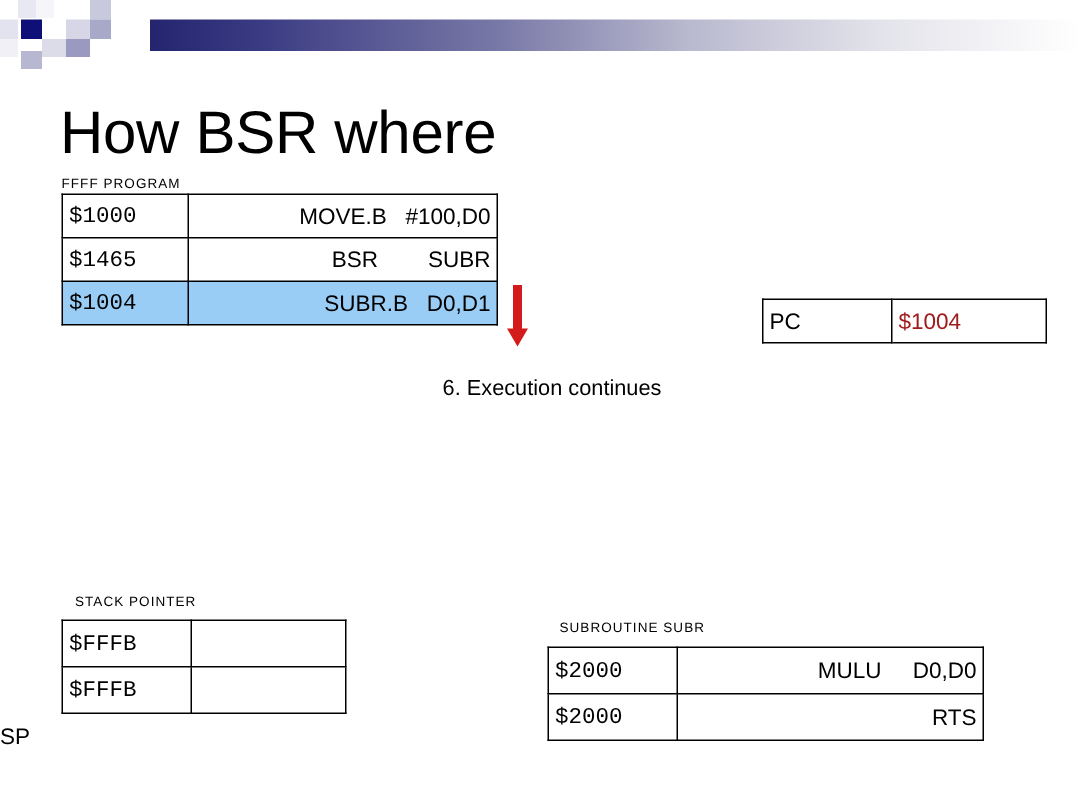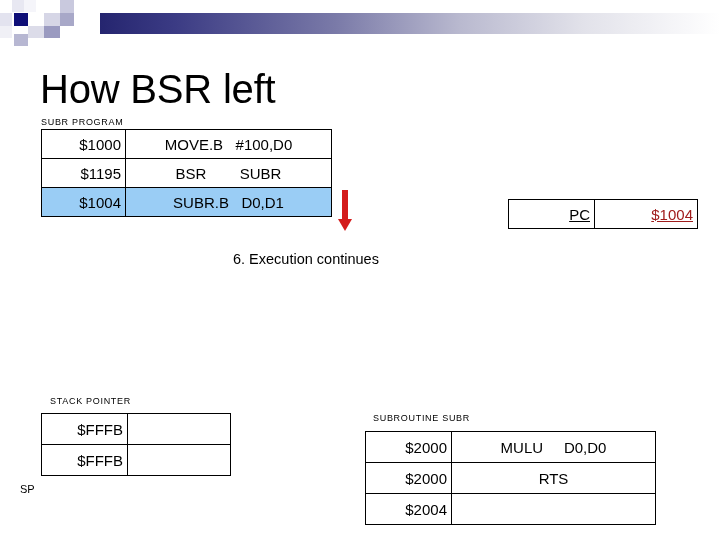--- a/index.html
+++ b/index.html
@@ -57,22 +57,22 @@
   }
   .code-table td {
     border: 1px solid #000000;
     font-size: 15px;
     color: #000000;
     height: 28px;
     padding: 0 4px;
     overflow: hidden;
     white-space: pre;
   }
-  .cell-addr { text-align: right; }
-  .cell-instr { text-align: center; }
+  .cell-addr { text-align: left; font-family: Liberation Mono, monospace; }
+  .cell-instr { text-align: right; }
   .row-highlight td { background: #9acdf5; }
 
   
   #main-program-table { left: 41px; top: 129px; width: 290px; }
   #main-program-table col.c-addr  { width: 84px; }
   #main-program-table col.c-instr { width: 206px; }
 
   
   #stack-table { left: 41px; top: 413px; width: 189px; }
   #stack-table col.c-addr { width: 86px; }
@@ -89,52 +89,52 @@
   #pc-register {
     position: absolute;
     left: 508px; top: 199px;
     border-collapse: collapse;
     table-layout: fixed;
   }
   #pc-register td {
     border: 1px solid #000000;
     height: 28px;
     font-size: 15px;
-    text-align: right;
+    text-align: left;
     padding: 0 4px;
     white-space: pre;
-    text-decoration: underline;
   }
   #pc-register col.c-label { width: 86px; }
   #pc-register col.c-value { width: 103px; }
   #pc-value { color: #a01c1c; }
 
   
   #flow-arrow {
     position: absolute;
     left: 337px; top: 190px;
     width: 16px; height: 42px;
   }
 
   
   #explanation-note {
     position: absolute;
     left: 233px; top: 250px;
     width: 270px;
     font-size: 14.5px;
     line-height: 19px;
+    text-align: center;
     color: #000000;
   }
   #explanation-note span { display: block; }
 
   
   #sp-label {
     position: absolute;
-    left: 20px; top: 483px;
-    font-size: 11px;
+    left: 0; top: 483px;
+    font-size: 15px;
     color: #000000;
   }
 
   
   #main-program-caption { left: 41px; top: 117px; }
   #stack-pointer-caption { left: 50px; top: 396px; }
   #subroutine-caption { left: 373px; top: 413px; }
 </style>
 </head>
 <body>
@@ -150,36 +150,36 @@
       <div class="deco-sq" style="left: 44px; top: 13px; width: 16px; height: 13px; background: rgb(214, 214, 230);"></div>
       <div class="deco-sq" style="left: 60px; top: 13px; width: 14px; height: 13px; background: rgb(168, 168, 200);"></div>
       <div class="deco-sq" style="left: 0px; top: 26px; width: 12px; height: 12px; background: rgb(240, 240, 246);"></div>
       <div class="deco-sq" style="left: 28px; top: 26px; width: 16px; height: 12px; background: rgb(220, 220, 233);"></div>
       <div class="deco-sq" style="left: 44px; top: 26px; width: 16px; height: 12px; background: rgb(154, 154, 192);"></div>
       <div class="deco-sq" style="left: 14px; top: 34px; width: 14px; height: 12px; background: rgb(183, 183, 210);"></div>
     </div>
   <div id="header-gradient-bar"></div>
 </div>
 
-<div id="page-title">How BSR left</div>
-
-<div class="caption-small" id="main-program-caption">SUBR PROGRAM</div>
+<div id="page-title">How BSR where</div>
+
+<div class="caption-small" id="main-program-caption">FFFF PROGRAM</div>
 
 <table class="code-table" id="main-program-table">
   <colgroup>
       <col class="c-addr">
       <col class="c-instr">
     </colgroup>
   <tbody>
     <tr>
       <td class="cell-addr">$1000</td>
       <td class="cell-instr">MOVE.B   #100,D0</td>
     </tr>
     <tr>
-      <td class="cell-addr">$1195</td>
+      <td class="cell-addr">$1465</td>
       <td class="cell-instr">BSR        SUBR</td>
     </tr>
     <tr class="row-highlight">
       <td class="cell-addr">$1004</td>
       <td class="cell-instr">SUBR.B   D0,D1</td>
     </tr>
   </tbody>
 </table>
 
 <svg id="flow-arrow" viewBox="0 0 16 42">
@@ -233,18 +233,14 @@
     </colgroup>
   <tbody>
     <tr>
       <td class="cell-addr">$2000</td>
       <td class="cell-instr">MULU     D0,D0</td>
     </tr>
     <tr>
       <td class="cell-addr">$2000</td>
       <td class="cell-instr">RTS</td>
     </tr>
-    <tr>
-      <td class="cell-addr">$2004</td>
-      <td class="cell-instr"></td>
-    </tr>
   </tbody>
 </table>
 
 </body></html>

